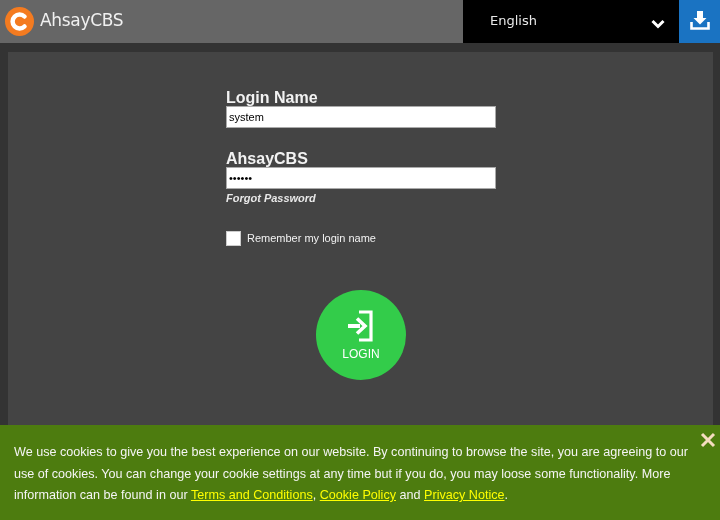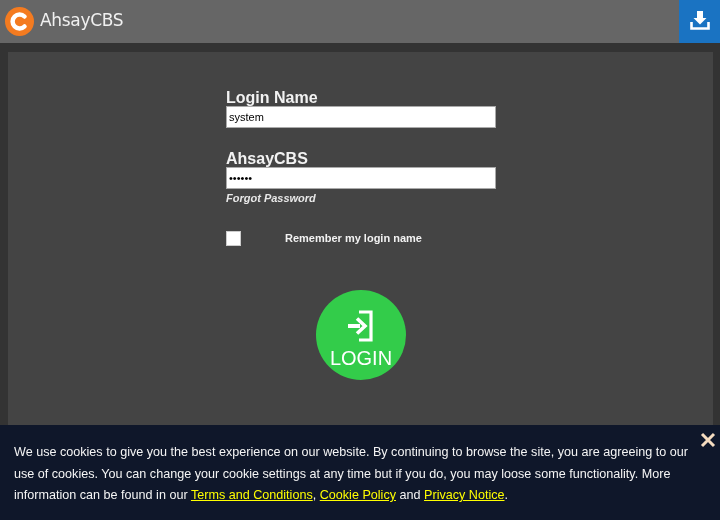--- a/index.html
+++ b/index.html
@@ -55,55 +55,63 @@
       padding: 0 2px; outline: none;
     }
     .forgot { position: absolute; left: 0; top: 140px; font-size: 11px; font-weight: bold; color: #e8e8e8; cursor: pointer; font-style: italic; }
     .remember { position: absolute; left: 0; top: 179px; height: 16px; cursor: pointer; }
     .checkbox {
       position: absolute; left: 0; top: 0; width: 15px; height: 15px;
       background: #ffffff; border: 1px solid #cccccc;
     }
     .remember-label {
       position: absolute; left: 21px; top: 1px; white-space: nowrap;
-      font-size: 11px; font-weight: bold; color: #f2f2f2; margin-left: 38px;
+      font-size: 11px; font-weight: normal; color: #f2f2f2;
     }
     .login-btn {
       position: absolute; left: 308px; top: 238px; width: 90px; height: 90px;
       border-radius: 50%; background: #33cc4a; cursor: pointer;
     }
     .login-btn svg { position: absolute; left: 31px; top: 20px; }
     .login-label {
       position: absolute; left: 0; top: 57px; width: 90px; text-align: center;
-      font-size: 20px; color: #ffffff;
+      font-size: 12px; color: #ffffff;
     }
 
     
     .cookie {
       position: absolute; left: 0; top: 425px; width: 720px; height: 95px;
-      background: #0f172a;
+      background: #4d7c0f;
     }
     .cookie-text {
       position: absolute; left: 14px; top: 17px; width: 680px;
       font-size: 12.6px; line-height: 21.5px; color: #f5f5f5;
     }
     .cookie-text a { color: #ffff00; text-decoration: underline; cursor: pointer; }
     .cookie-close { position: absolute; left: 700px; top: 7px; cursor: pointer; }
   </style>
 </head>
 <body>
 
 <div class="header">
   <div class="logo">
     <svg width="29" height="29" viewBox="0 0 29 29">
       <path d="M19.5 9.5 A7 7 0 1 0 19.5 19.5" fill="none" stroke="#ffffff" stroke-width="4.5" stroke-linecap="round"></path>
     </svg>
   </div>
   <div class="brand">AhsayCBS</div>
 
+  <div class="lang">
+    <span class="lang-label">English</span>
+    <span class="lang-chevron">
+      <svg width="14" height="10" viewBox="0 0 14 10">
+        <path d="M1.5 2 L7 7.5 L12.5 2" fill="none" stroke="#ffffff" stroke-width="3"></path>
+      </svg>
+    </span>
+  </div>
 
   <div class="download">
     <svg width="20" height="20" viewBox="0 0 20 20">
       <rect x="7" y="1" width="6" height="8" fill="#ffffff"></rect>
       <path d="M3.5 8 L16.5 8 L10 14.5 Z" fill="#ffffff"></path>
       <path d="M1.5 12 L1.5 18.5 L18.5 18.5 L18.5 12" fill="none" stroke="#ffffff" stroke-width="2.6"></path>
     </svg>
   </div>
 </div>
 

